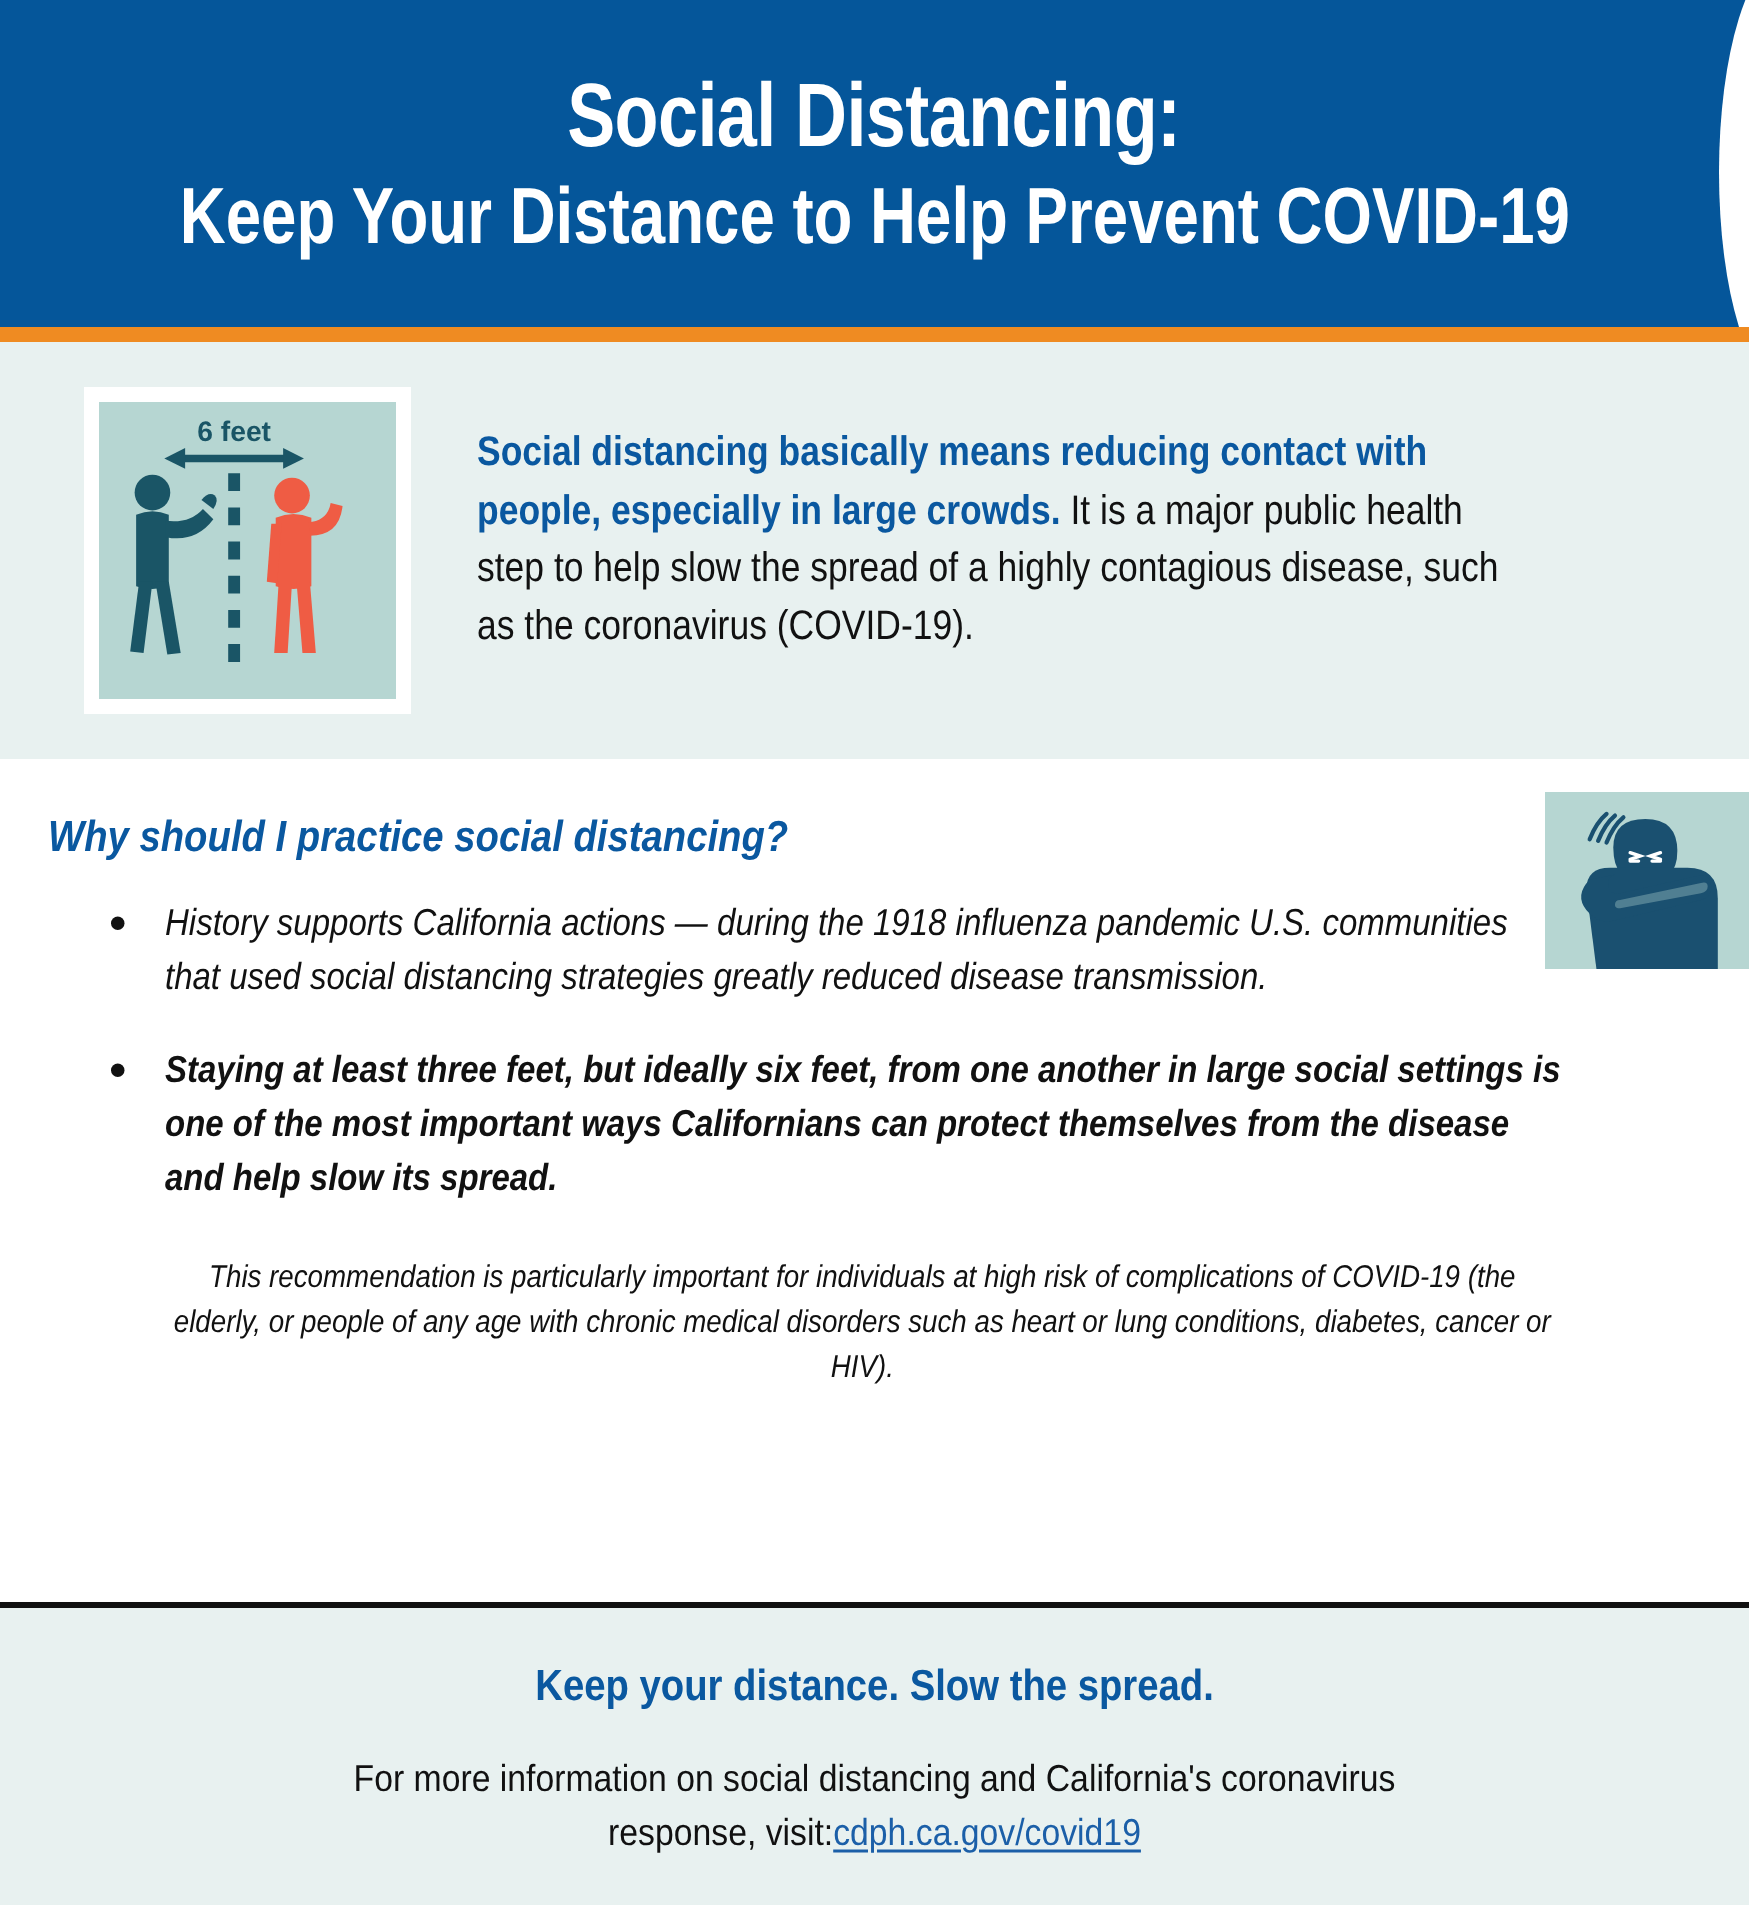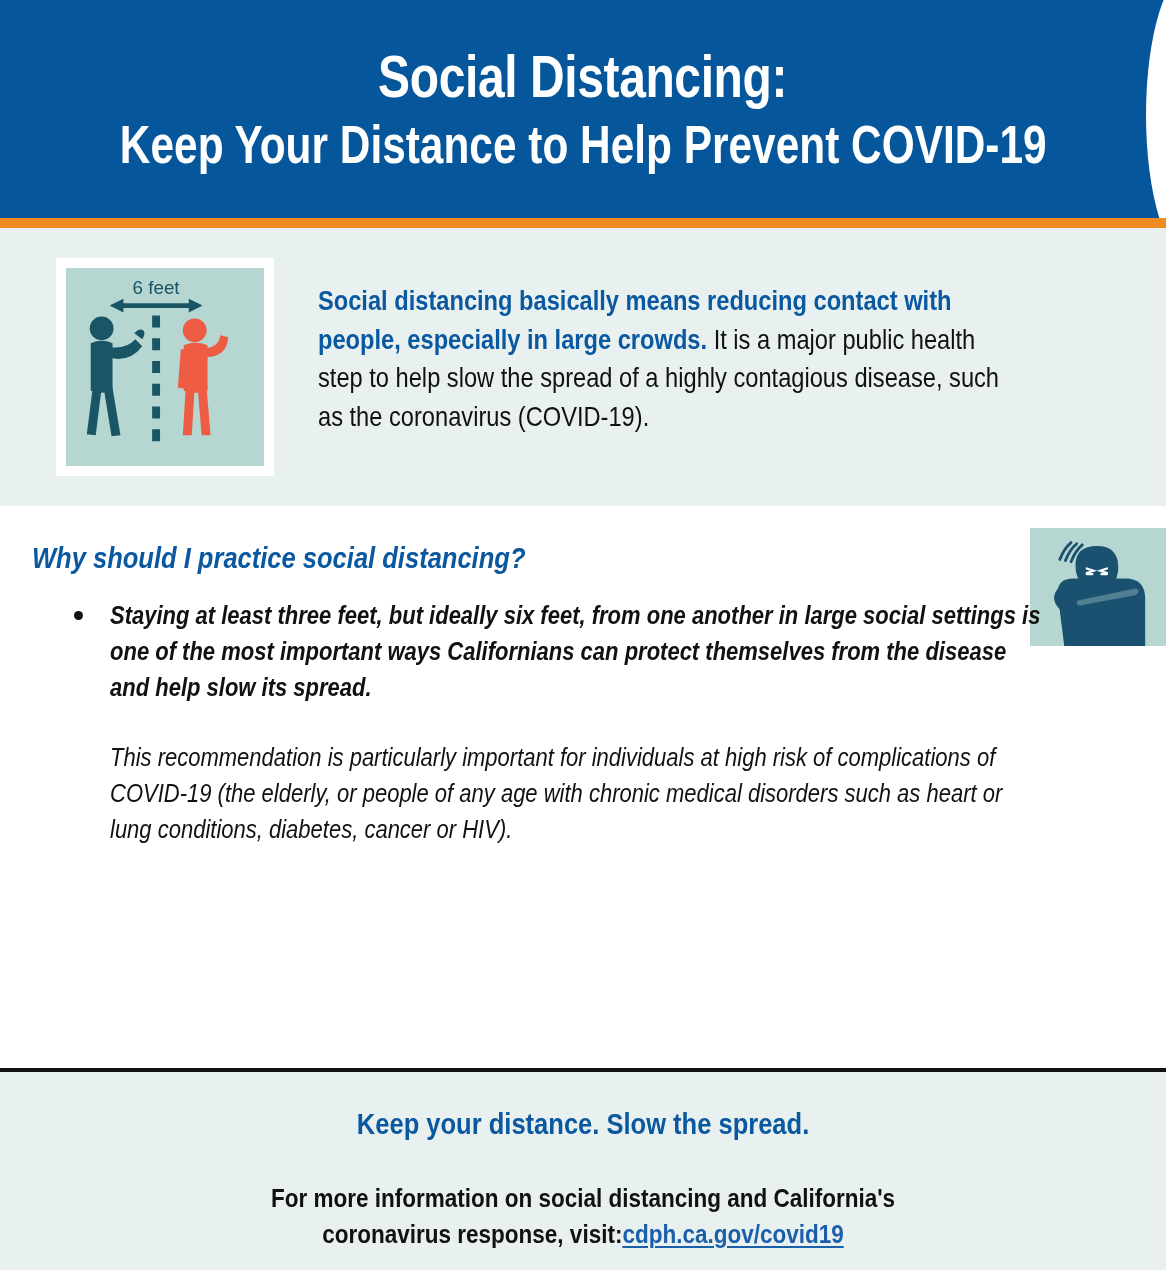--- a/index.html
+++ b/index.html
@@ -88,20 +88,21 @@
     background: #ffffff;
     padding: 10px;
     box-sizing: border-box;
     margin-top: 2px;
   }
   .illus-inner {
     width: 100%;
     height: 100%;
     background: #b6d6d2;
     position: relative;
+    font-weight: bold;
   }
   .intro-text {
     margin-left: 44px;
     font-size: 27.5px;
     line-height: 1.40;
     color: #111111;
     transform: scaleX(0.86);
     transform-origin: left top;
     width: 116%;
     padding-top: 26px;
@@ -164,24 +165,25 @@
     width: 9px;
     height: 9px;
     border-radius: 50%;
     background: #111111;
   }
   ul.reasons > li.bold .li-text {
     font-weight: bold;
   }
   .closing-para {
     margin: 34px 0 0 78px;
-    font-size: 25px;
+    font-size: 21px;
     line-height: 1.44;
     color: #111111;
     width: 930px;
+    text-align: center;
   }
   .closing-para .li-text {
     display: block;
     transform: scaleX(0.88);
     transform-origin: left top;
     width: 113.6%;
   }
 
   .black-rule {
     height: 4px;
@@ -201,24 +203,23 @@
     font-weight: bold;
     font-size: 29px;
     margin: 0 0 28px 0;
     display: inline-block;
     transform: scaleX(0.88);
   }
   .footer-note {
     font-size: 25px;
     line-height: 1.42;
     color: #111111;
-    margin: 12px auto;
+    margin: 0 auto;
     width: 780px;
     display: block;
-    font-weight: bold;
   }
   .footer-note-inner {
     display: block;
     transform: scaleX(0.90);
   }
   .footer-link {
     color: #1b5fa8;
     text-decoration: underline;
     text-decoration-thickness: 2px;
     text-underline-offset: 3px;
@@ -313,20 +314,23 @@
 
         <path d="M26 52 q-9 9 -2 18 q7 9 18 6 l50 -12 q7 -2 6 -9 q-1 -7 -9 -5 l-45 10 q-6 1 -7 -4 q-1 -5 4 -7 z" fill="#1a5070"></path>
 
         <path d="M44 64 l48 -10 q4 -1 4 2 q0 3 -4 4 l-48 9 q-3 0 -3 -2 q0 -3 3 -3 z" fill="#b6d6d2" opacity="0.35"></path>
       </svg>
     </div>
 
     <div class="section-heading">Why should I practice social distancing?</div>
 
     <ul class="reasons">
+      <li>
+        <span class="li-text">History supports California actions — during the 1918 influenza pandemic U.S. communities that used social distancing strategies greatly reduced disease transmission.</span>
+      </li>
       <li class="bold">
         <span class="li-text">Staying at least three feet, but ideally six feet, from one another in large social settings is one of the most important ways Californians can protect themselves from the disease and help slow its spread.</span>
       </li>
     </ul>
 
     <div class="closing-para">
       <span class="li-text">This recommendation is particularly important for individuals at high risk of complications of COVID-19 (the elderly, or people of any age with chronic medical disorders such as heart or lung conditions, diabetes, cancer or HIV).</span>
     </div>
   </div>
 

